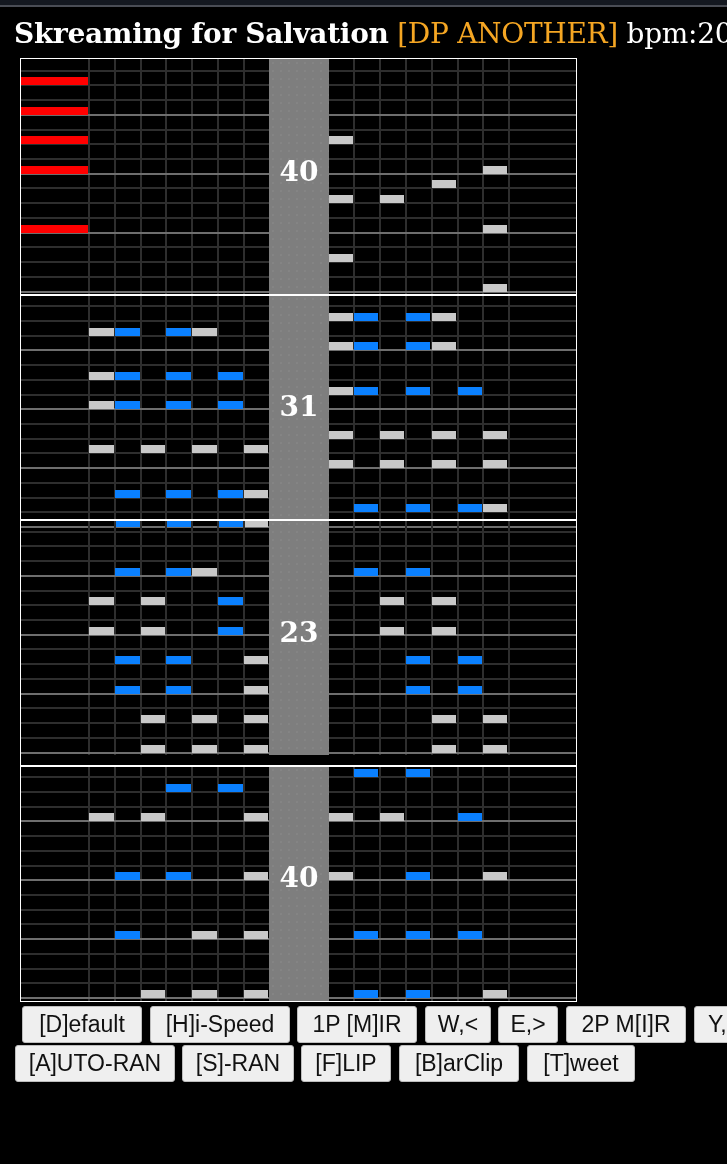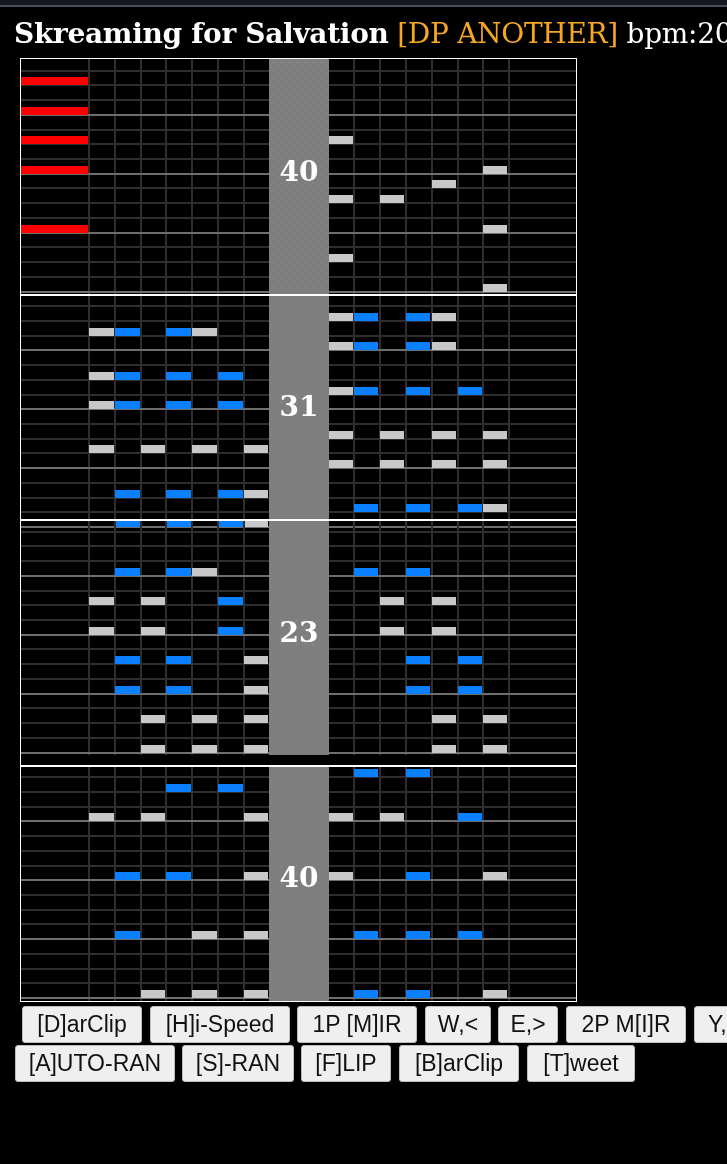--- a/index.html
+++ b/index.html
@@ -321,21 +321,21 @@
       <div class="note blue" style="left: 385px; width: 24px; top: 165.625px;"></div>
       <div class="note blue" style="left: 437px; width: 24px; top: 165.625px;"></div>
       <div class="note blue" style="left: 333px; width: 24px; top: 224.5px;"></div>
       <div class="note blue" style="left: 385px; width: 24px; top: 224.5px;"></div>
       <div class="note gray" style="left: 462px; width: 24px; top: 224.5px;"></div>
       <div class="measure-border" style="top: -1px;"></div>
     </div>
   </div>
 
 <div class="btns" id="btns">
-    <div class="btn" style="left: 22px; width: 120px; top: 0px;">[D]arClip</div>
+    <div class="btn" style="left: 22px; width: 120px; top: 0px;">[D]efault</div>
     <div class="btn" style="left: 150px; width: 140px; top: 0px;">[H]i-Speed</div>
     <div class="btn" style="left: 297px; width: 120px; top: 0px;">1P [M]IR</div>
     <div class="btn" style="left: 425px; width: 66px; top: 0px;">W,&lt;</div>
     <div class="btn" style="left: 498px; width: 60px; top: 0px;">E,&gt;</div>
     <div class="btn" style="left: 566px; width: 120px; top: 0px;">2P M[I]R</div>
     <div class="btn" style="left: 694px; width: 60px; top: 0px;">Y,+</div>
     <div class="btn" style="left: 15px; width: 160px; top: 39px;">[A]UTO-RAN</div>
     <div class="btn" style="left: 182px; width: 112px; top: 39px;">[S]-RAN</div>
     <div class="btn" style="left: 301px; width: 90px; top: 39px;">[F]LIP</div>
     <div class="btn" style="left: 399px; width: 120px; top: 39px;">[B]arClip</div>

